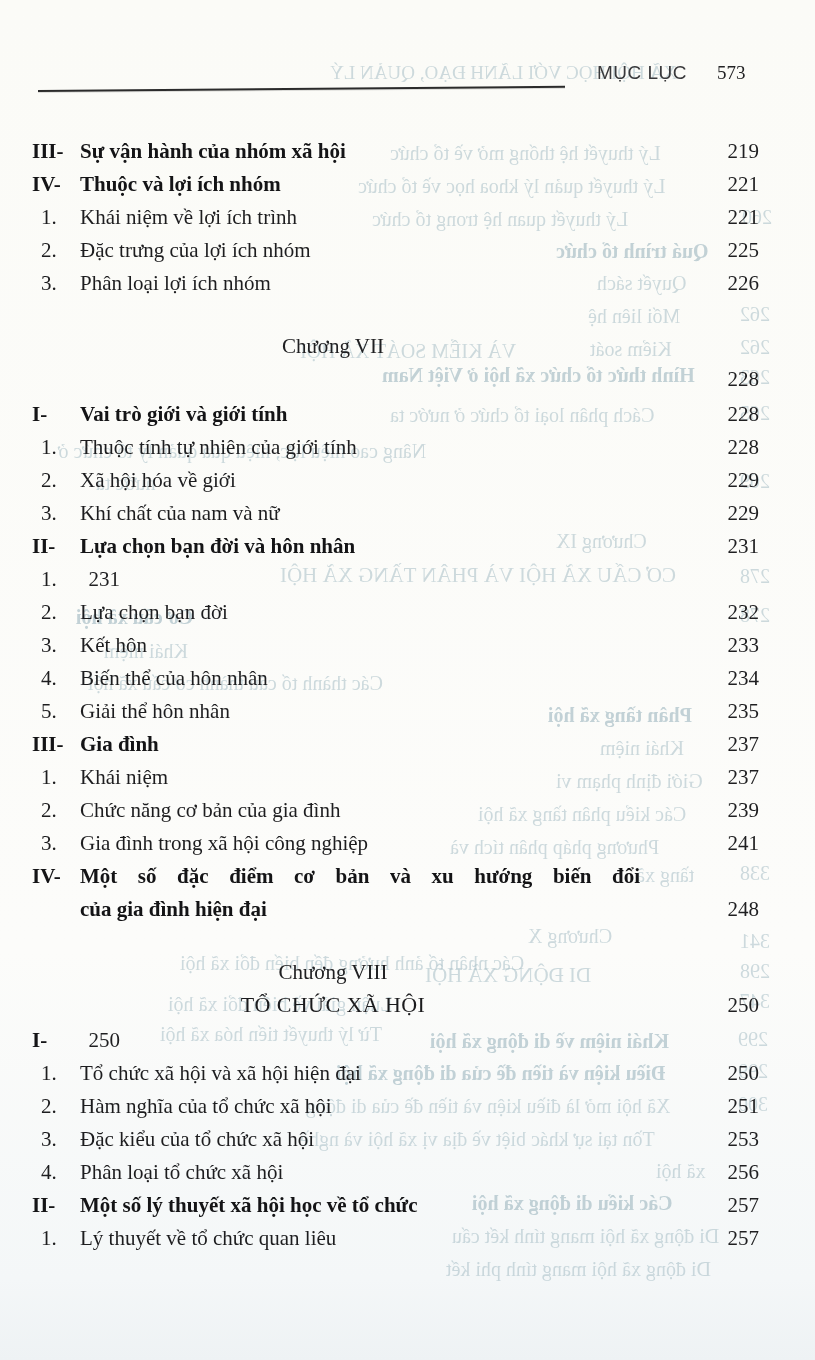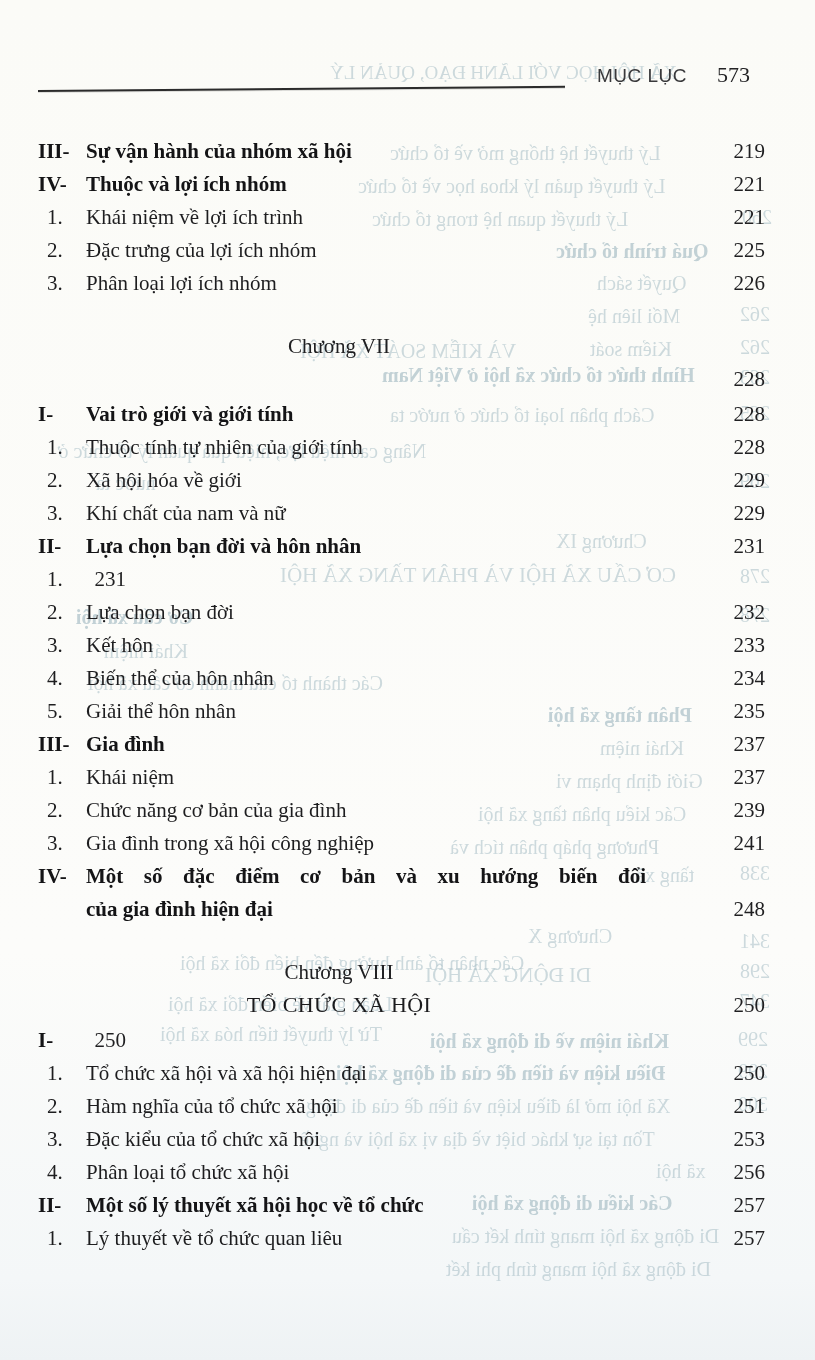--- a/index.html
+++ b/index.html
@@ -9,23 +9,23 @@
     font-family:"Liberation Serif","DejaVu Serif",serif;color:#1d1d1f;overflow:hidden;
   }
   
   .rule{
     position:absolute;left:38px;top:90px;width:527px;height:2px;background:#2b2b2b;
     transform:rotate(-0.45deg);transform-origin:left center;z-index:1;
     box-shadow:0 1px 0 rgba(0,0,0,0.12);
   }
   .hdr{position:absolute;top:62px;left:597px;display:flex;align-items:baseline;gap:30px;z-index:1;}
   .hdr-t{font-family:"Liberation Sans","DejaVu Sans",sans-serif;font-size:19px;letter-spacing:0.5px;color:#39393b;}
-  .hdr-p{font-size:22px;color:#232325;}
+  .hdr-p{font-size:19px;color:#232325;}
   
-  .toc{position:absolute;top:139px;left:38px;width:727px;z-index:1;}
+  .toc{position:absolute;top:139px;left:32px;width:727px;z-index:1;}
   .row{display:flex;align-items:baseline;height:33px;font-size:21px;}
   .marker{flex:0 0 48px;}
   .m-item{padding-left:9px;box-sizing:border-box;}
   .b{font-weight:bold;color:#141416;}
   .text{flex:1 1 auto;}
   .jtext{flex:0 0 560px;text-align:justify;text-align-last:justify;}
   .pg{flex:0 0 auto;min-width:40px;text-align:right;font-size:21px;color:#1f1f21;}
   .ch{margin-top:22px;margin-bottom:10px;}
   .chrow{display:flex;align-items:flex-end;height:33px;}
   .chname{flex:0 0 602px;text-align:center;font-size:21px;color:#202022;}

